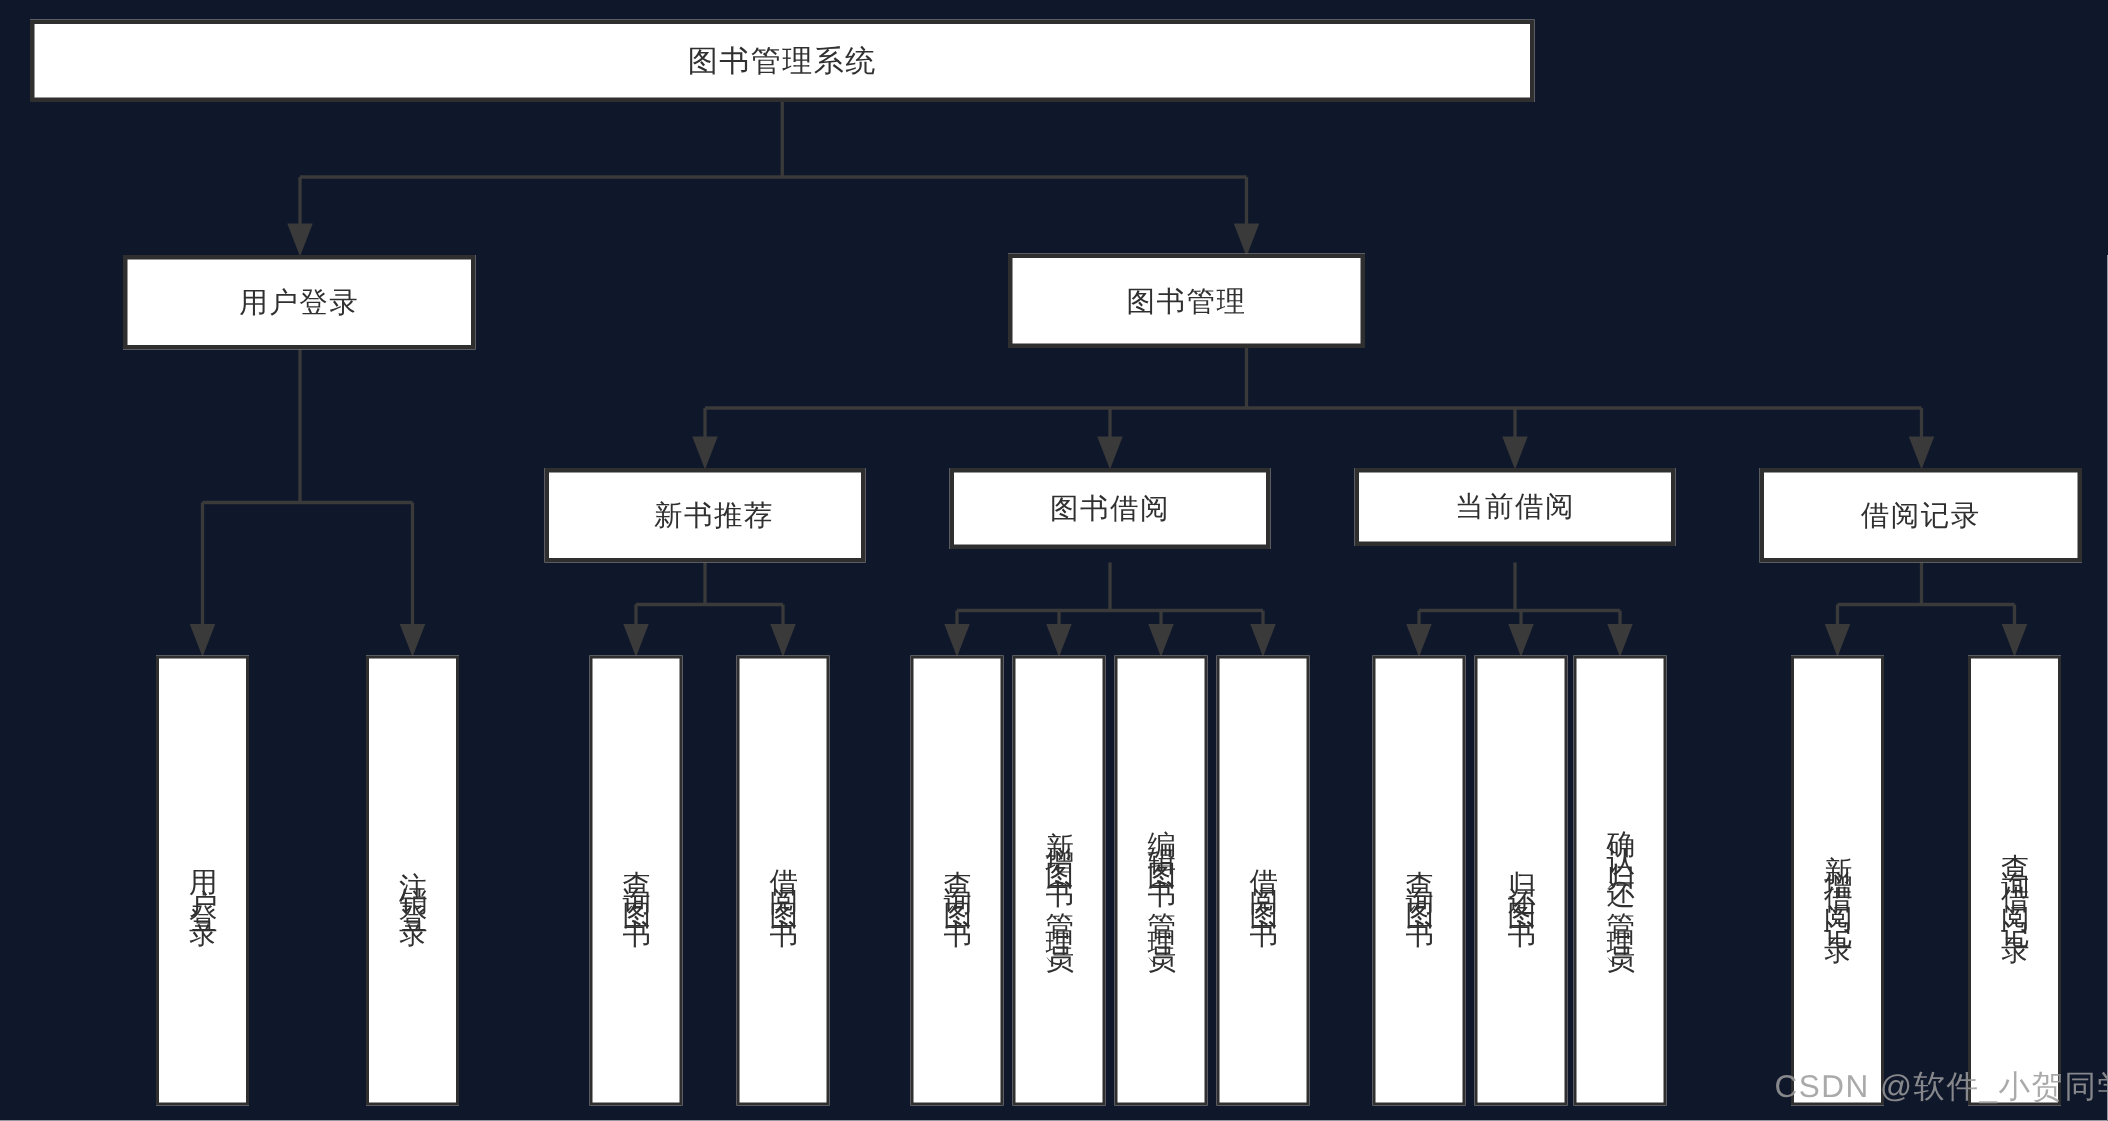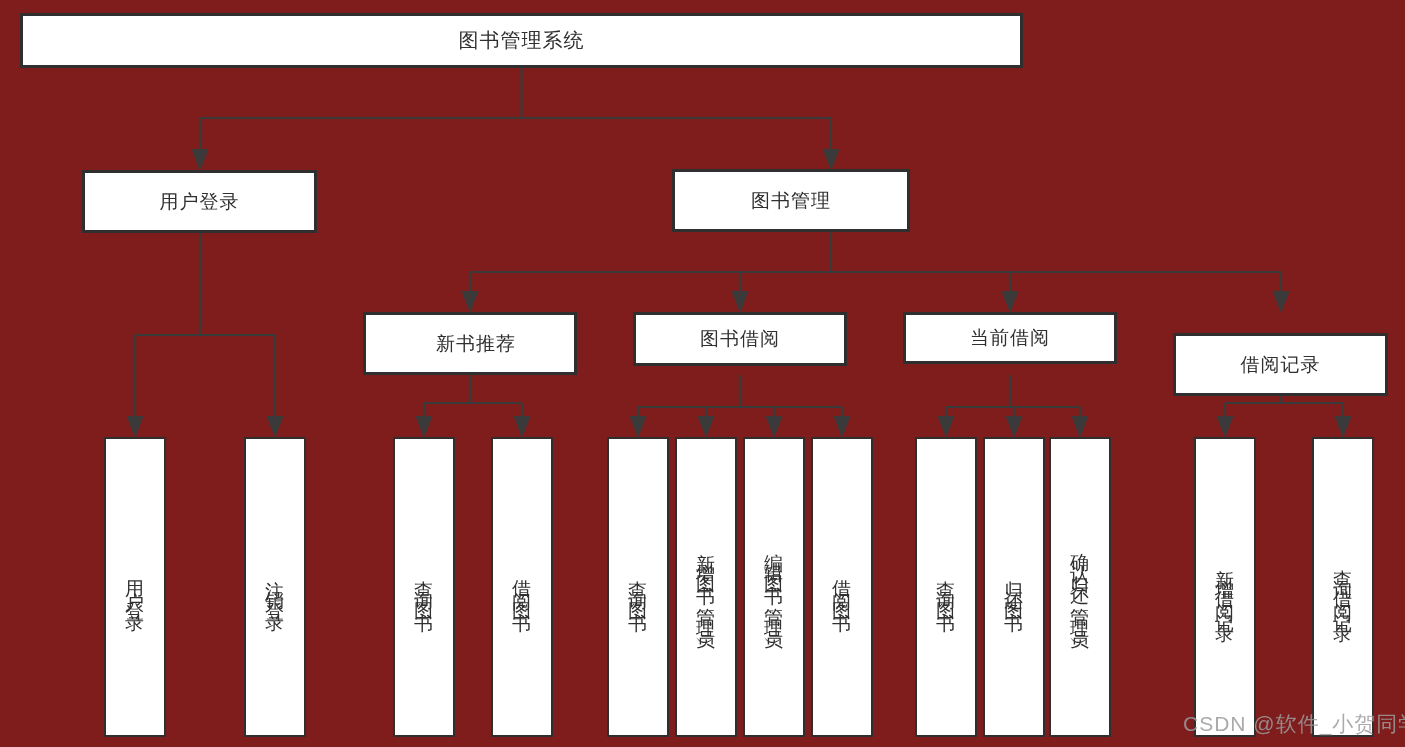--- a/index.html
+++ b/index.html
@@ -5,21 +5,21 @@
   html, body {
     margin: 0;
     padding: 0;
     background: #ffffff;
     font-family: "Liberation Sans", "DejaVu Sans", sans-serif;
   }
   #canvas {
     position: relative;
     width: 1405px;
     height: 747px;
-    background: #7f1d1d;
+    background: #0f172a;
     overflow: hidden;
   }
   #wires {
     position: absolute;
     left: 0; top: 0;
     z-index: 0;
   }
   .node {
     position: absolute;
     box-sizing: border-box;
@@ -44,21 +44,21 @@
     font-size: 19px;
     color: #303030;
   }
   
   .n-root   { left: 20px;  top: 13px;  width: 1003px; height: 55px; }
   .n-l2-0   { left: 82px;  top: 170px; width: 235px;  height: 63px; }
   .n-l2-1   { left: 672px; top: 169px; width: 238px;  height: 63px; }
   .n-l3-0   { left: 363px; top: 312px; width: 214px;  height: 63px; padding-left: 12px; }
   .n-l3-1   { left: 633px; top: 312px; width: 214px;  height: 54px; }
   .n-l3-2   { left: 903px; top: 312px; width: 214px;  height: 52px; }
-  .n-l3-3   { left: 1173px;top: 312px; width: 215px;  height: 63px; margin-top: 21px; }
+  .n-l3-3   { left: 1173px;top: 312px; width: 215px;  height: 63px; }
   .leaf     { top: 437px; width: 62px; height: 300px; }
   .lf-0  { left: 104px; }
   .lf-1  { left: 244px; }
   .lf-2  { left: 393px; }
   .lf-3  { left: 491px; }
   .lf-4  { left: 607px; }
   .lf-5  { left: 675px; }
   .lf-6  { left: 743px; }
   .lf-7  { left: 811px; }
   .lf-8  { left: 915px; }

